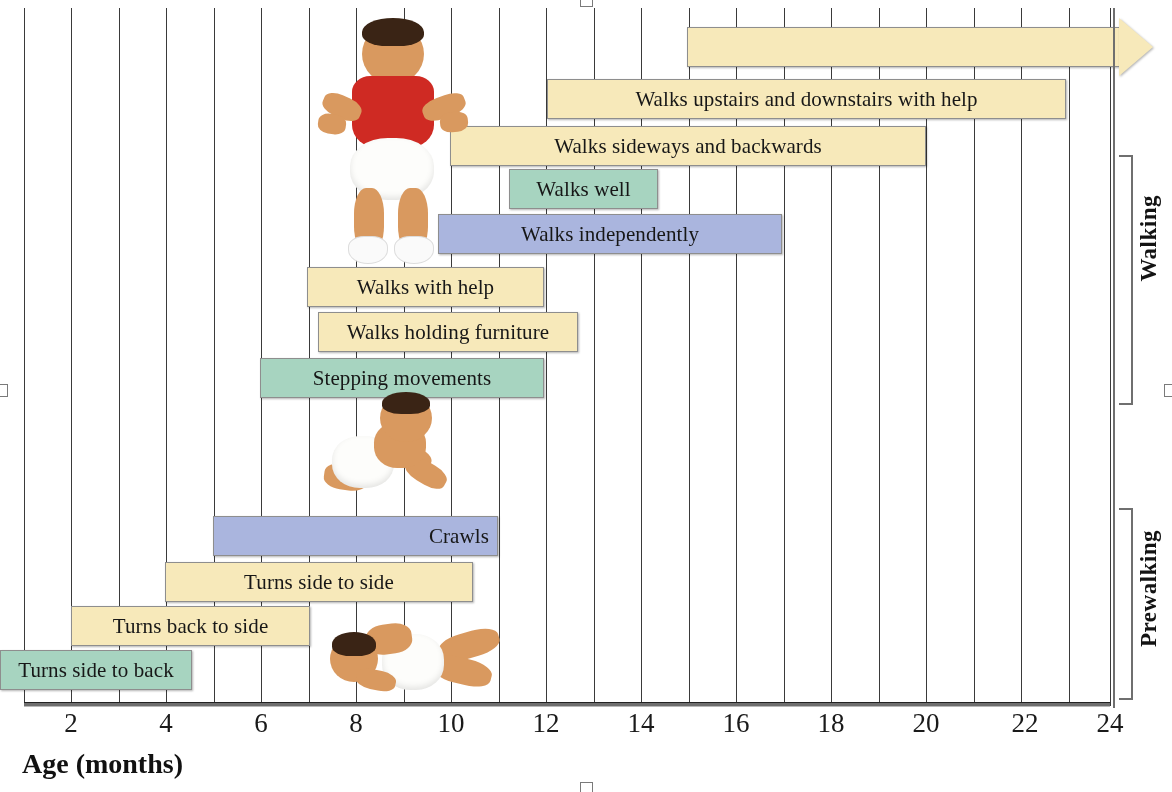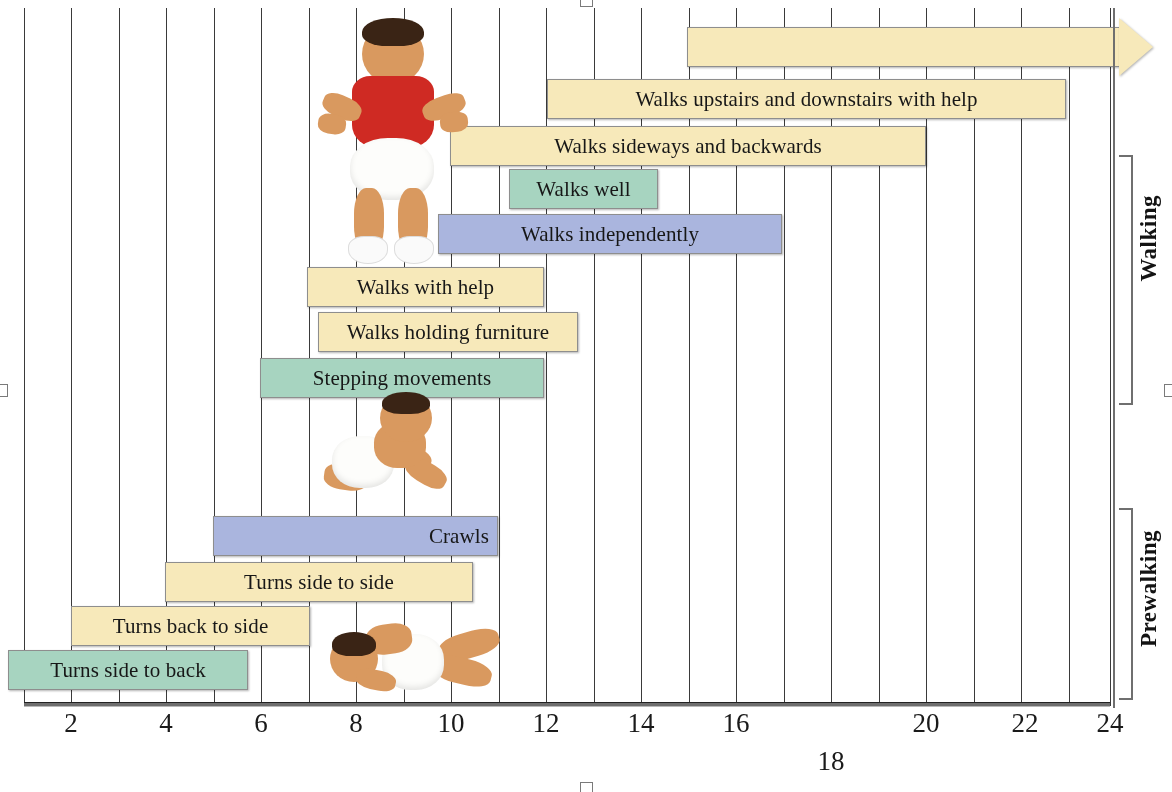--- a/index.html
+++ b/index.html
@@ -223,21 +223,21 @@
         <div class="gridline" style="left: 997px;"></div>
         <div class="gridline" style="left: 1045px;"></div>
         <div class="gridline" style="left: 1086px;"></div>
       </div>
   </div>
 
   <div id="xaxis-top"></div>
   <div id="xaxis"></div>
 
   <div id="bars">
-      <div class="bar green" style="left: 8px; top: 650px; width: 240px;">
+      <div class="bar green" style="left: 0px; top: 650px; width: 192px;">
         <span>Turns side to back</span>
       </div>
       <div class="bar cream" style="left: 71px; top: 606px; width: 239px;">
         <span>Turns back to side</span>
       </div>
       <div class="bar cream" style="left: 165px; top: 562px; width: 308px;">
         <span>Turns side to side</span>
       </div>
       <div class="bar blue" style="left: 213px; top: 516px; width: 285px; justify-content: flex-end;">
         <span>Crawls</span>
@@ -306,26 +306,27 @@
 
   <div id="ticks">
       <div class="tick-label" style="left: 71px;">2</div>
       <div class="tick-label" style="left: 166px;">4</div>
       <div class="tick-label" style="left: 261px;">6</div>
       <div class="tick-label" style="left: 356px;">8</div>
       <div class="tick-label" style="left: 451px;">10</div>
       <div class="tick-label" style="left: 546px;">12</div>
       <div class="tick-label" style="left: 641px;">14</div>
       <div class="tick-label" style="left: 736px;">16</div>
-      <div class="tick-label" style="left: 831px; margin-top: 38px;">18</div>
+      <div class="tick-label" style="left: 831px;">18</div>
       <div class="tick-label" style="left: 926px;">20</div>
       <div class="tick-label" style="left: 1025px;">22</div>
       <div class="tick-label" style="left: 1110px;">24</div>
     </div>
 
+  <div id="axis-title">Age (months)</div>
 
   <div id="right-frame"></div>
 
   <div class="bracket" style="left:1119px; top:155px; height:250px;"></div>
   <div class="bracket-label" style="left:1136px; top:195px;">Walking</div>
 
   <div class="bracket" style="left:1119px; top:508px; height:192px;"></div>
   <div class="bracket-label" style="left:1136px; top:530px;">Prewalking</div>
 
   <div class="handle" style="left:-5px;   top:384px;"></div>

